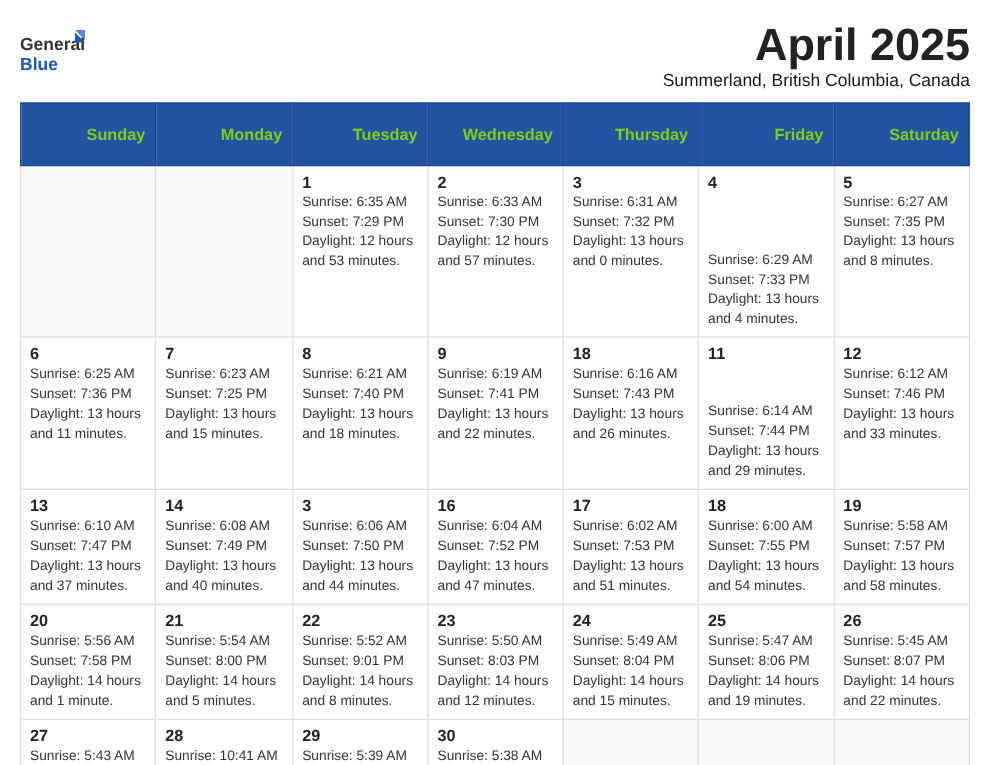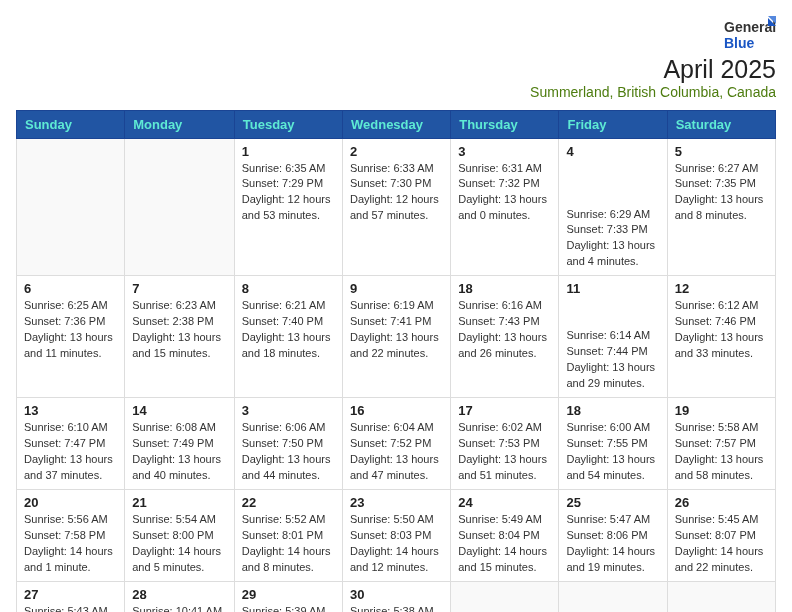--- a/index.html
+++ b/index.html
@@ -6,54 +6,53 @@
     body {
       font-family: Arial, sans-serif;
       background: #fff;
       width: 792px;
       min-height: 612px;
       padding: 16px;
     }
     .header {
       display: flex;
       justify-content: space-between;
-      align-items: flex-end;
+      align-items: center;
       margin-bottom: 10px;
-      flex-direction: column;
     }
     .logo {
       display: flex;
       align-items: center;
       gap: 4px;
     }
     .title-block {
       text-align: right;
     }
     .month-title {
-      font-size: 25px;
-      font-weight: normal;
+      font-size: 36px;
+      font-weight: bold;
       color: #222;
       line-height: 1.1;
     }
     .location {
       font-size: 14px;
-      color: #4d7c0f;
+      color: #0f172a;
     }
     .calendar {
       width: 100%;
       border-collapse: collapse;
       border: 1px solid #ccc;
     }
     .calendar th {
       background: #2155a3;
-      color: #5eead4;
+      color: #84cc16;
       font-size: 13px;
       font-weight: bold;
-      padding: 6px 8px;
-      text-align: left;
+      padding: 17px 8px;
+      text-align: right;
       border: 1px solid #1a4494;
     }
     .calendar td {
       vertical-align: top;
       padding: 5px 7px;
       border: 1px solid #ddd;
       font-size: 11px;
       color: #333;
       min-width: 100px;
       height: 82px;
@@ -152,21 +151,21 @@
         <td>
           <span class="day-number">6</span>
           <div class="day-info" style="white-space: pre-line;">Sunrise: 6:25 AM
 Sunset: 7:36 PM
 Daylight: 13 hours
 and 11 minutes.</div>
         </td>
         <td>
           <span class="day-number">7</span>
           <div class="day-info" style="white-space: pre-line;">Sunrise: 6:23 AM
-Sunset: 2:38 PM
+Sunset: 7:25 PM
 Daylight: 13 hours
 and 15 minutes.</div>
         </td>
         <td>
           <span class="day-number">8</span>
           <div class="day-info" style="white-space: pre-line;">Sunrise: 6:21 AM
 Sunset: 7:40 PM
 Daylight: 13 hours
 and 18 minutes.</div>
         </td>
@@ -261,21 +260,21 @@
         <td>
           <span class="day-number">21</span>
           <div class="day-info" style="white-space: pre-line;">Sunrise: 5:54 AM
 Sunset: 8:00 PM
 Daylight: 14 hours
 and 5 minutes.</div>
         </td>
         <td>
           <span class="day-number">22</span>
           <div class="day-info" style="white-space: pre-line;">Sunrise: 5:52 AM
-Sunset: 8:01 PM
+Sunset: 9:01 PM
 Daylight: 14 hours
 and 8 minutes.</div>
         </td>
         <td>
           <span class="day-number">23</span>
           <div class="day-info" style="white-space: pre-line;">Sunrise: 5:50 AM
 Sunset: 8:03 PM
 Daylight: 14 hours
 and 12 minutes.</div>
         </td>

